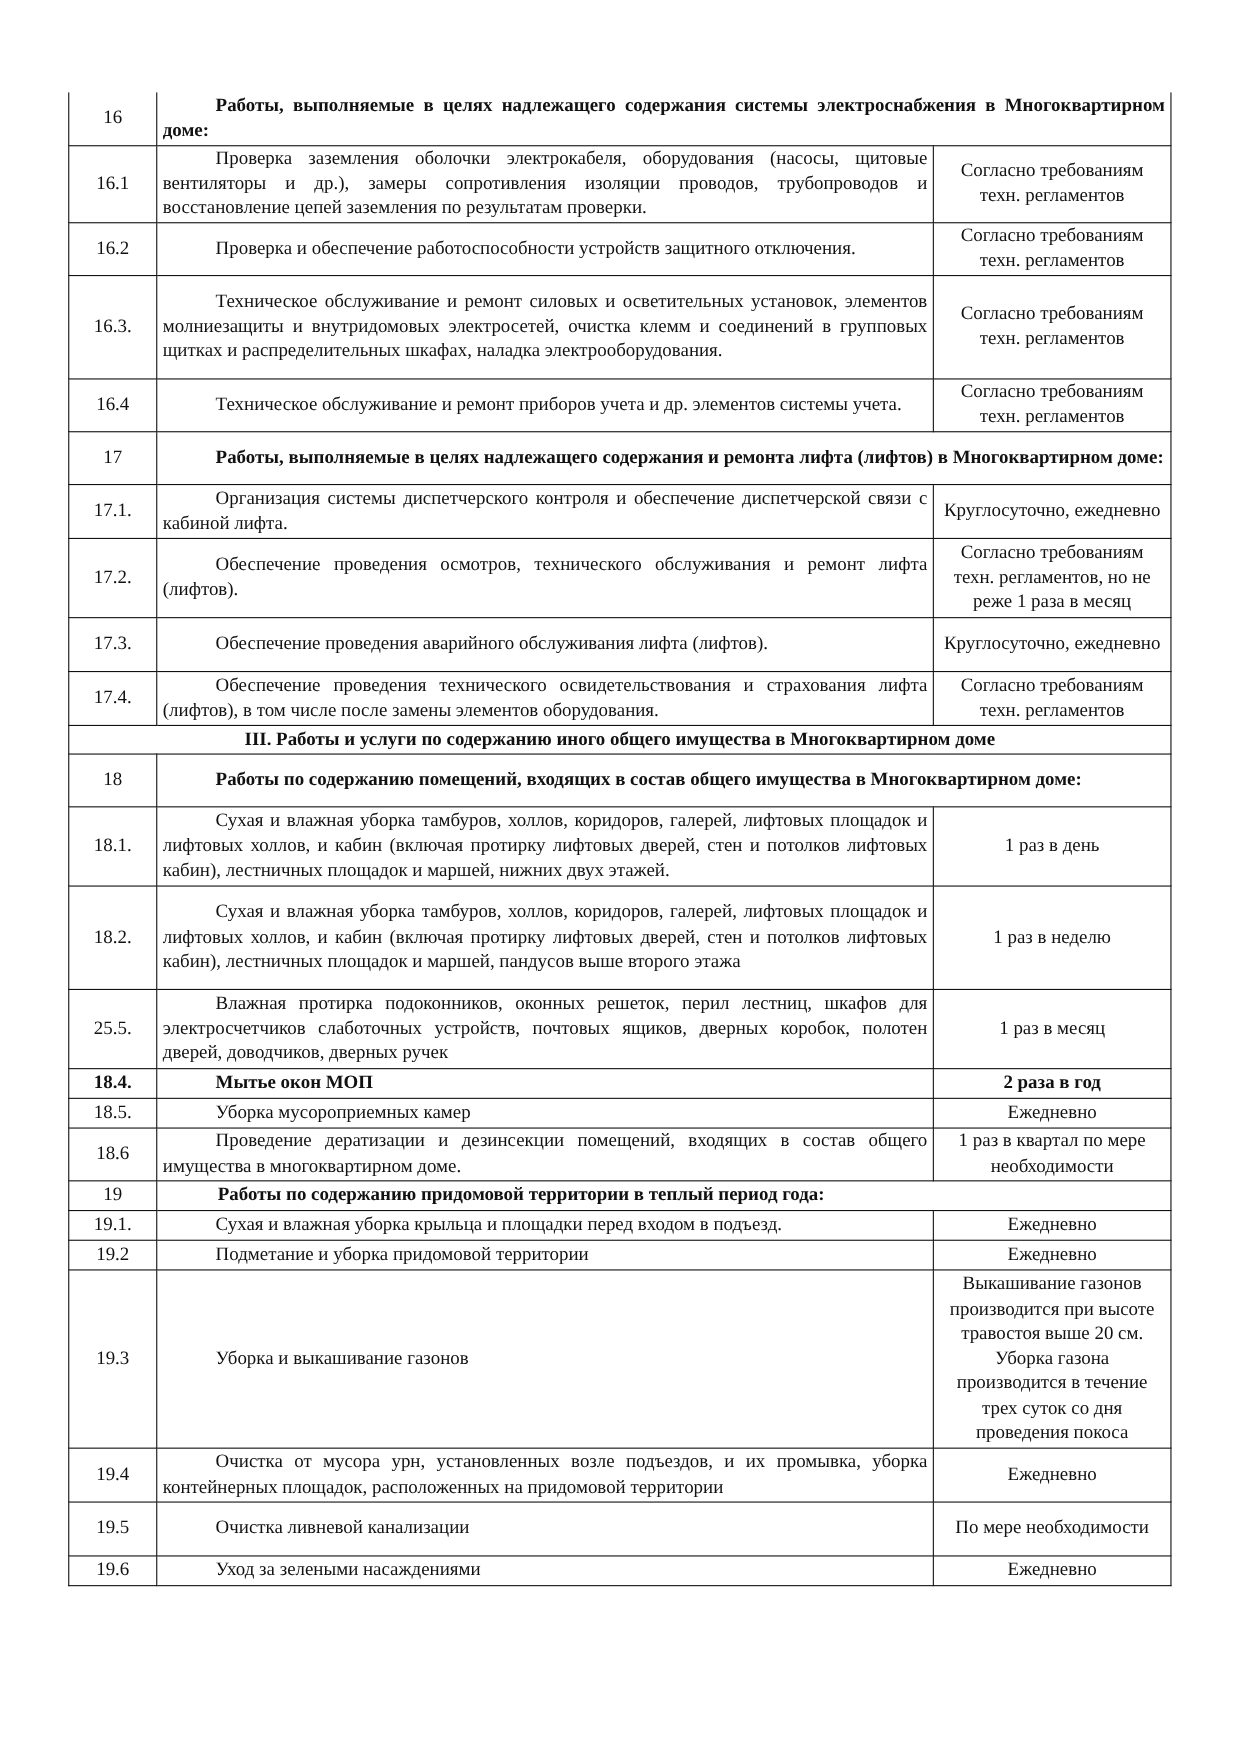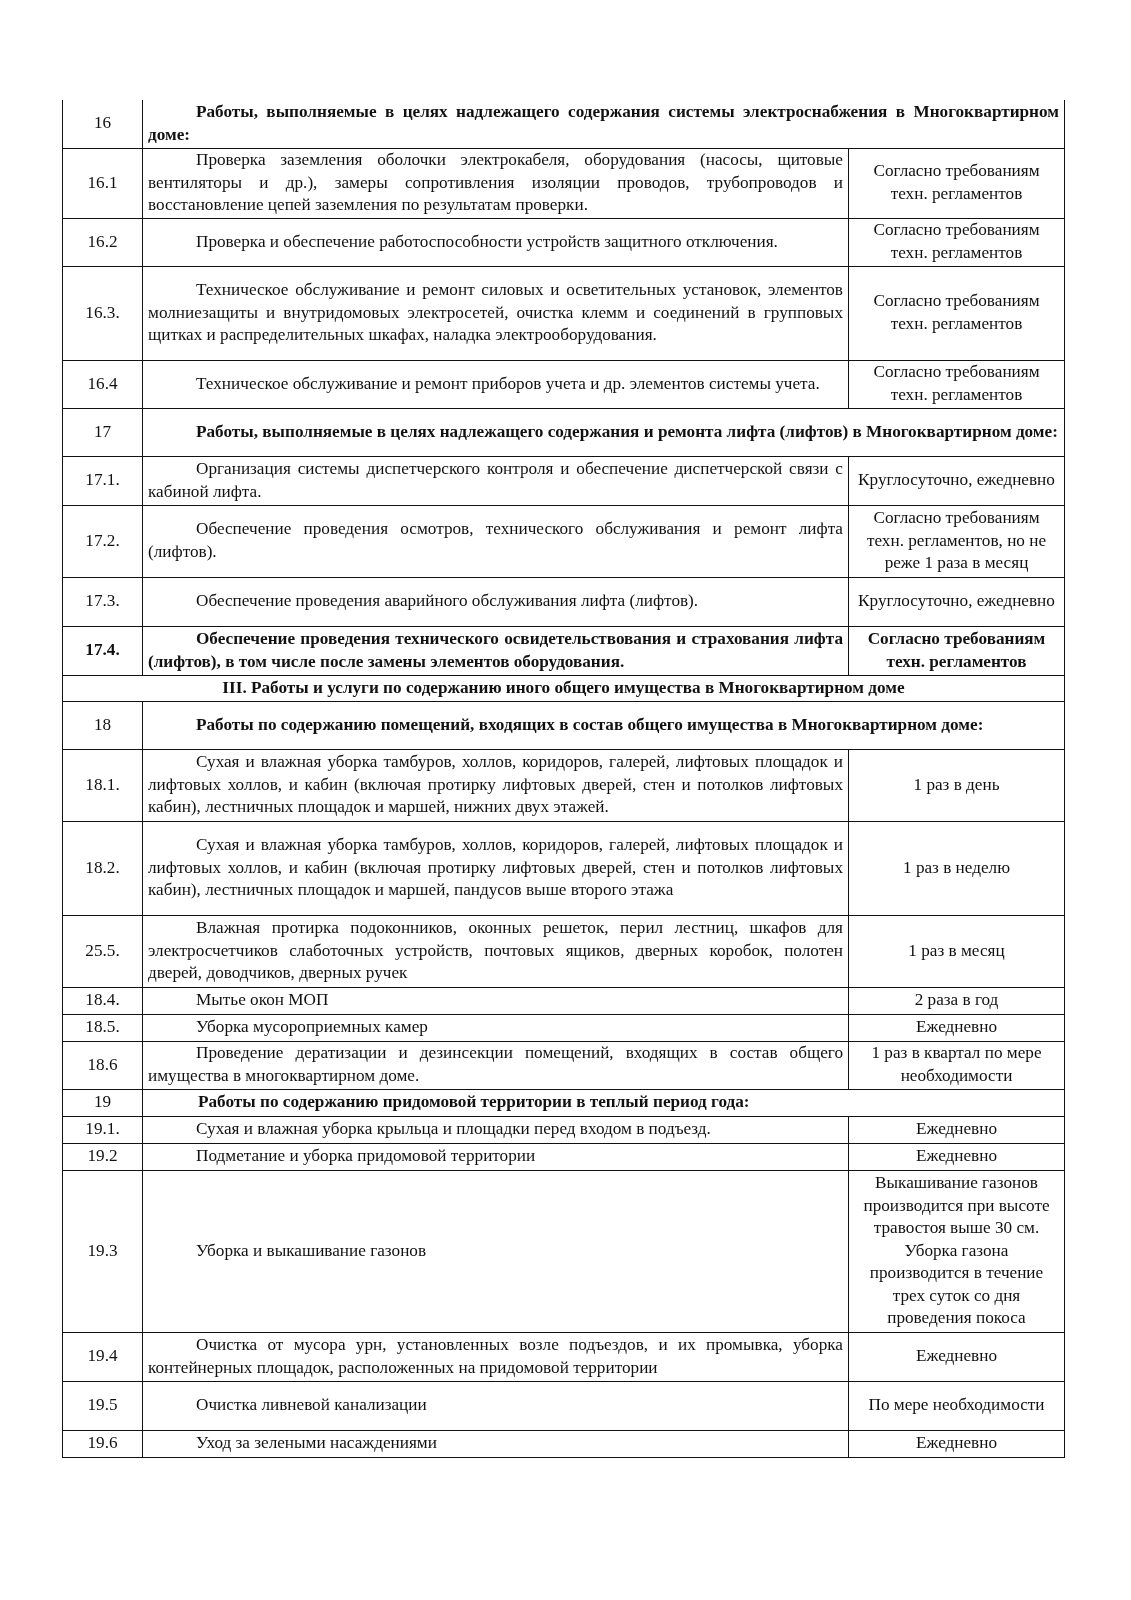--- a/index.html
+++ b/index.html
@@ -11,21 +11,21 @@
     width: 1131px;
     height: 1600px;
     position: relative;
     overflow: hidden;
     font-family: "Liberation Serif", "DejaVu Serif", serif;
     color: #111111;
   }
   .page {
     position: absolute;
     left: 62px;
-    top: 100px;
+    top: 84px;
     width: 1002px;
   }
   table.doc {
     border-collapse: collapse;
     width: 1002px;
     table-layout: fixed;
     font-size: 17.2px;
     line-height: 22.6px;
   }
   table.doc td {
@@ -117,21 +117,21 @@
         <tr style="height: 72px;">
           <td class="num">17.2.</td>
           <td class="desc"><span class="indent"></span><span>Обеспечение проведения осмотров, технического обслуживания и ремонт лифта (лифтов).</span></td>
           <td class="freq">Согласно требованиям техн. регламентов, но не реже 1 раза в месяц</td>
         </tr>
         <tr style="height: 49px;">
           <td class="num">17.3.</td>
           <td class="desc"><span class="indent"></span><span>Обеспечение проведения аварийного обслуживания лифта (лифтов).</span></td>
           <td class="freq">Круглосуточно, ежедневно</td>
         </tr>
-        <tr style="height: 49px; font-weight: bold;">
+        <tr style="height: 49px;">
           <td class="num">17.4.</td>
           <td class="desc"><span class="indent"></span><span>Обеспечение проведения технического освидетельствования и страхования лифта (лифтов), в том числе после замены элементов оборудования.</span></td>
           <td class="freq">Согласно требованиям техн. регламентов</td>
         </tr>
         <tr style="height: 26px;">
           <td colspan="3" class="section">III. Работы и услуги по содержанию иного общего имущества в Многоквартирном доме</td>
         </tr>
         <tr style="height: 48px;">
           <td class="num">18</td>
           <td colspan="2" class="head"><span style="display: inline-block; width: 48px;"></span><span>Работы по содержанию помещений, входящих в состав общего имущества в Многоквартирном доме:</span></td>
@@ -144,21 +144,21 @@
         <tr style="height: 94px;">
           <td class="num">18.2.</td>
           <td class="desc"><span class="indent"></span><span>Сухая и влажная уборка тамбуров, холлов, коридоров, галерей, лифтовых площадок и лифтовых холлов, и кабин (включая протирку лифтовых дверей, стен и потолков лифтовых кабин), лестничных площадок и маршей, пандусов выше второго этажа</span></td>
           <td class="freq">1 раз в неделю</td>
         </tr>
         <tr style="height: 72px;">
           <td class="num">25.5.</td>
           <td class="desc"><span class="indent"></span><span>Влажная протирка подоконников, оконных решеток, перил лестниц, шкафов для электросчетчиков слаботочных устройств, почтовых ящиков, дверных коробок, полотен дверей, доводчиков, дверных ручек</span></td>
           <td class="freq">1 раз в месяц</td>
         </tr>
-        <tr style="height: 27px;">
+        <tr style="height: 27px; font-weight: bold;">
           <td class="num">18.4.</td>
           <td class="desc"><span class="indent"></span><span>Мытье окон МОП</span></td>
           <td class="freq">2 раза в год</td>
         </tr>
         <tr style="height: 27px;">
           <td class="num">18.5.</td>
           <td class="desc"><span class="indent"></span><span>Уборка мусороприемных камер</span></td>
           <td class="freq">Ежедневно</td>
         </tr>
         <tr style="height: 48px;">
@@ -176,21 +176,21 @@
           <td class="freq">Ежедневно</td>
         </tr>
         <tr style="height: 27px;">
           <td class="num">19.2</td>
           <td class="desc short"><span class="indent"></span><span>Подметание и уборка придомовой территории</span></td>
           <td class="freq">Ежедневно</td>
         </tr>
         <tr style="height: 162px;">
           <td class="num">19.3</td>
           <td class="desc short"><span class="indent"></span><span>Уборка и выкашивание газонов</span></td>
-          <td class="freq">Выкашивание газонов производится при высоте травостоя выше 30 см. Уборка газона производится в течение трех суток со дня проведения покоса</td>
+          <td class="freq">Выкашивание газонов производится при высоте травостоя выше 20 см. Уборка газона производится в течение трех суток со дня проведения покоса</td>
         </tr>
         <tr style="height: 49px;">
           <td class="num">19.4</td>
           <td class="desc"><span class="indent"></span><span>Очистка от мусора урн, установленных возле подъездов, и их промывка, уборка контейнерных площадок, расположенных на придомовой территории</span></td>
           <td class="freq">Ежедневно</td>
         </tr>
         <tr style="height: 49px;">
           <td class="num">19.5</td>
           <td class="desc"><span class="indent"></span><span>Очистка ливневой канализации</span></td>
           <td class="freq">По мере необходимости</td>

